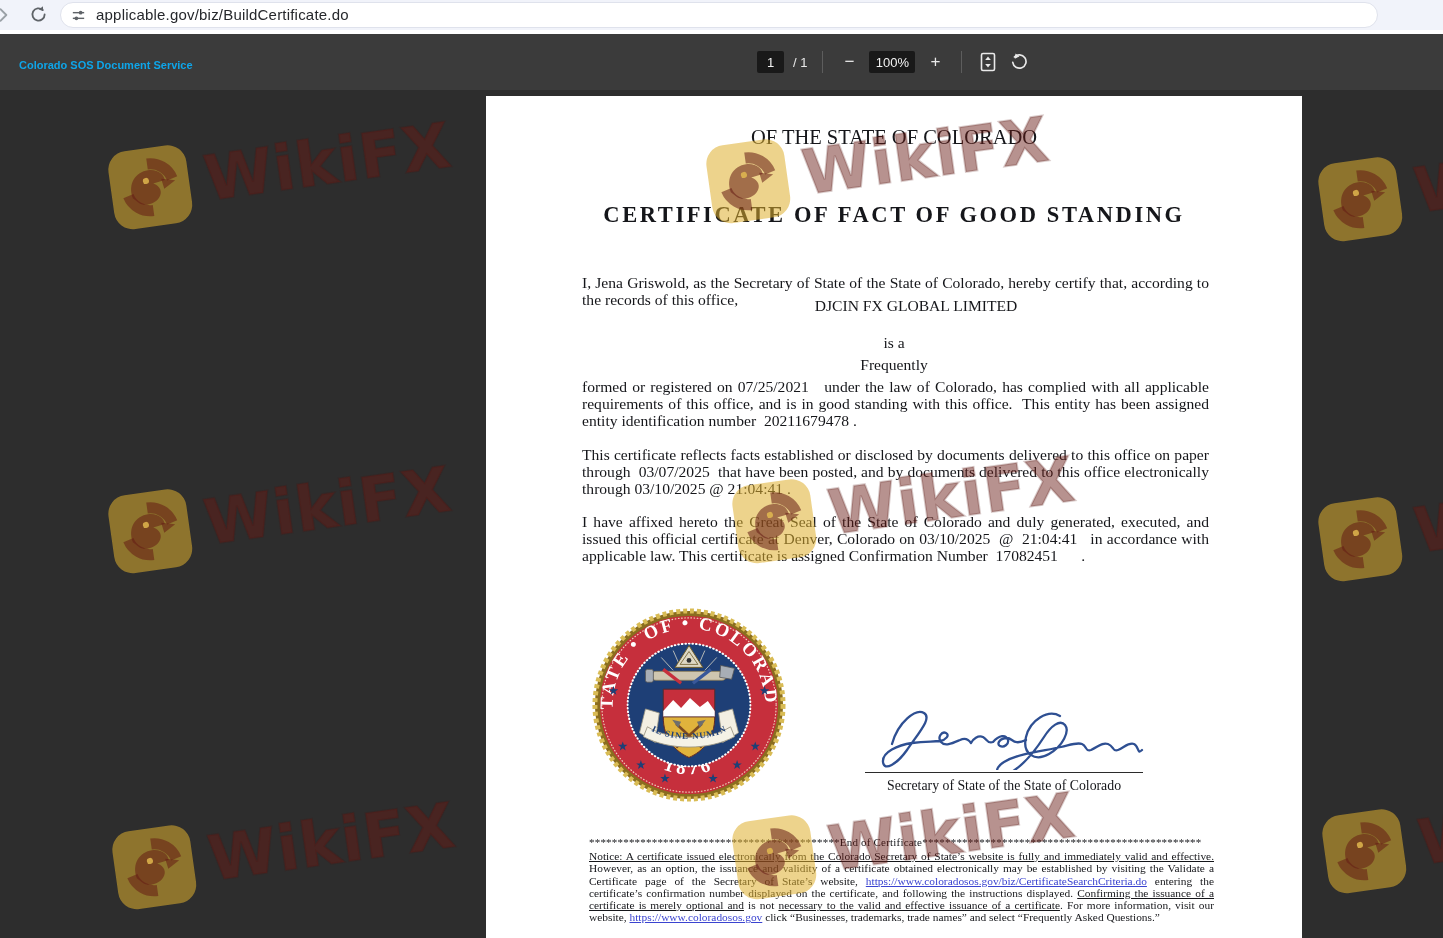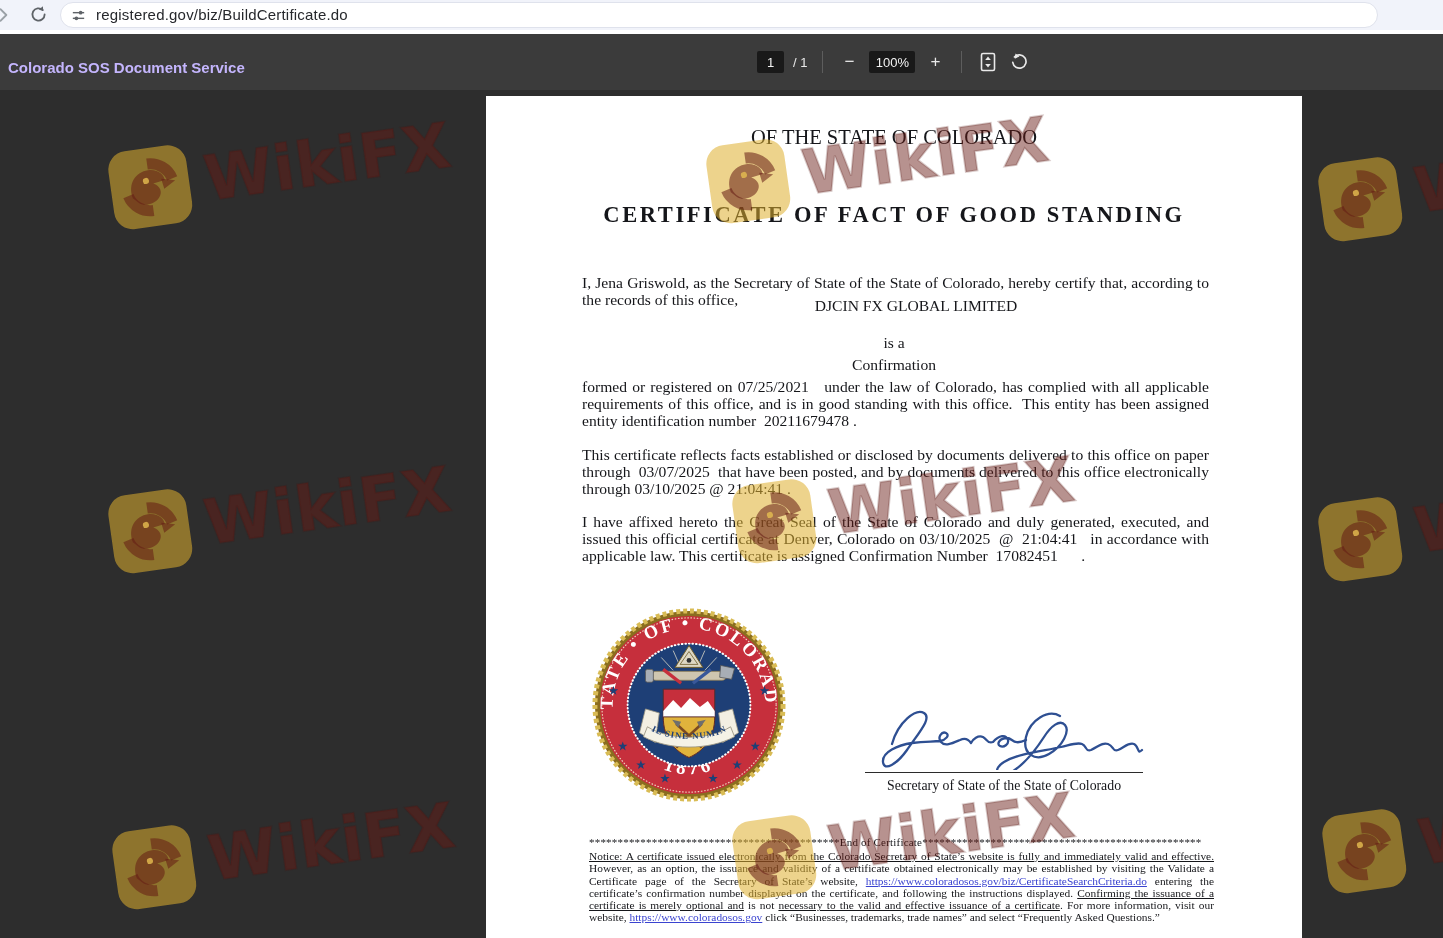--- a/index.html
+++ b/index.html
@@ -12,21 +12,21 @@
   .white-strip { position:absolute; left:0; top:30px; width:1443px; height:4px; background:#ffffff; }
   .fwd-icon { position:absolute; left:-7px; top:5px; width:20px; height:20px; color:#9aa0a6; }
   .reload-icon { position:absolute; left:28px; top:4px; width:21px; height:21px; color:#5f6368; cursor:pointer; }
   .url-pill { position:absolute; left:60px; top:2px; width:1318px; height:26px; background:#ffffff;
               border:1px solid #dfe2ec; border-radius:14px; }
   .tune-icon { position:absolute; left:70px; top:7px; width:17px; height:17px; color:#5f6368; }
   .url-text { position:absolute; left:96px; top:6px; font-size:15px; color:#26282c; letter-spacing:0.2px; }
 
   
   .pdf-toolbar { position:absolute; left:0; top:34px; width:1443px; height:56px; background:#3b3b3b; }
-  .pdf-title { position:absolute; left:8px; top:25px; font-size:15px; font-weight:bold; color:#c4b5fd; }
+  .pdf-title { position:absolute; left:19px; top:25px; font-size:11px; font-weight:bold; color:#0ea5e9; }
   .pdf-controls { position:absolute; left:757px; top:0; height:56px; display:flex; align-items:center;
                   gap:9px; color:#e9e9e9; font-size:13px; }
   .dark-box { background:#191919; color:#f2f2f2; height:22px; display:flex; align-items:center;
               justify-content:center; border-radius:2px; }
   .page-box { width:27px; }
   .zoom-box { width:46px; }
   .tb-sep { width:1px; height:22px; background:#5d5d5d; margin:0 6px; }
   .tb-btn { width:22px; height:22px; display:flex; align-items:center; justify-content:center;
             font-size:17px; color:#e9e9e9; cursor:pointer; user-select:none; }
   .tb-icon { width:22px; height:24px; display:flex; align-items:center; justify-content:center; cursor:pointer; }
@@ -76,21 +76,21 @@
       <path d="M19 12 a7 7 0 1 1 -2.2 -5.1" fill="none" stroke="currentColor" stroke-width="2.1" stroke-linecap="round"></path>
       <path d="M17 2.5 L17.4 7.6 L12.4 6.6 Z" fill="currentColor"></path>
     </svg>
     <div class="url-pill"></div>
     <svg class="tune-icon" viewBox="0 0 24 24">
       <line x1="4" y1="8" x2="20" y2="8" stroke="currentColor" stroke-width="2"></line>
       <circle cx="15" cy="8" r="2.6" fill="currentColor"></circle>
       <line x1="4" y1="16" x2="20" y2="16" stroke="currentColor" stroke-width="2"></line>
       <circle cx="9" cy="16" r="2.6" fill="currentColor"></circle>
     </svg>
-    <div class="url-text">registered.gov/biz/BuildCertificate.do</div>
+    <div class="url-text">applicable.gov/biz/BuildCertificate.do</div>
   </div>
   <div class="white-strip"></div>
 
   <div class="pdf-toolbar">
     <div class="pdf-title">Colorado SOS Document Service</div>
     <div class="pdf-controls">
       <div class="dark-box page-box">1</div>
       <span>/ 1</span>
       <div class="tb-sep"></div>
       <div class="tb-btn">−</div>
@@ -117,21 +117,21 @@
 
   <div class="page">
     <div class="doc-h1">
       <div>OF THE STATE OF COLORADO</div>
     </div>
     <div class="doc-title">CERTIFICATE OF FACT OF GOOD STANDING</div>
 
     <div class="doc-par" style="top:178px;">I, Jena Griswold, as the Secretary of State of the State of Colorado, hereby certify that, according to the records of this office,</div>
     <div class="doc-center" style="top:201px;padding-left:44px;">DJCIN FX GLOBAL LIMITED</div>
     <div class="doc-center" style="top:238px;">is a</div>
-    <div class="doc-center" style="top:260px;">Confirmation</div>
+    <div class="doc-center" style="top:260px;">Frequently</div>
     <div class="doc-par" style="top:282px;">formed or registered on 07/25/2021&nbsp;&nbsp; under the law of Colorado, has complied with all applicable requirements of this office, and is in good standing with this office.&nbsp; This entity has been assigned entity identification number&nbsp; 20211679478 .</div>
     <div class="doc-par" style="top:350px;">This certificate reflects facts established or disclosed by documents delivered to this office on paper through &nbsp;03/07/2025&nbsp; that have been posted, and by documents delivered to this office electronically through 03/10/2025 @ 21:04:41 .</div>
     <div class="doc-par" style="top:417px;">I have affixed hereto the Great Seal of the State of Colorado and duly generated, executed, and issued this official certificate at Denver, Colorado on 03/10/2025&nbsp; @&nbsp; 21:04:41&nbsp;&nbsp; in accordance with applicable law. This certificate is assigned Confirmation Number&nbsp; 17082451&nbsp;&nbsp;&nbsp;&nbsp;&nbsp; .</div>
 
     <div class="seal-wrap">
       <svg width="198" height="198" viewBox="0 0 200 200">
         <defs>
           <path id="arcTop" d="M 23,100 A 77,77 0 1 1 177,100" fill="none"></path>
           <path id="arcBottom" d="M 30,100 A 70,70 0 1 0 170,100" fill="none"></path>
           <path id="ribbonPath" d="M 62,126 C 82,137 118,137 138,126" fill="none"></path>

